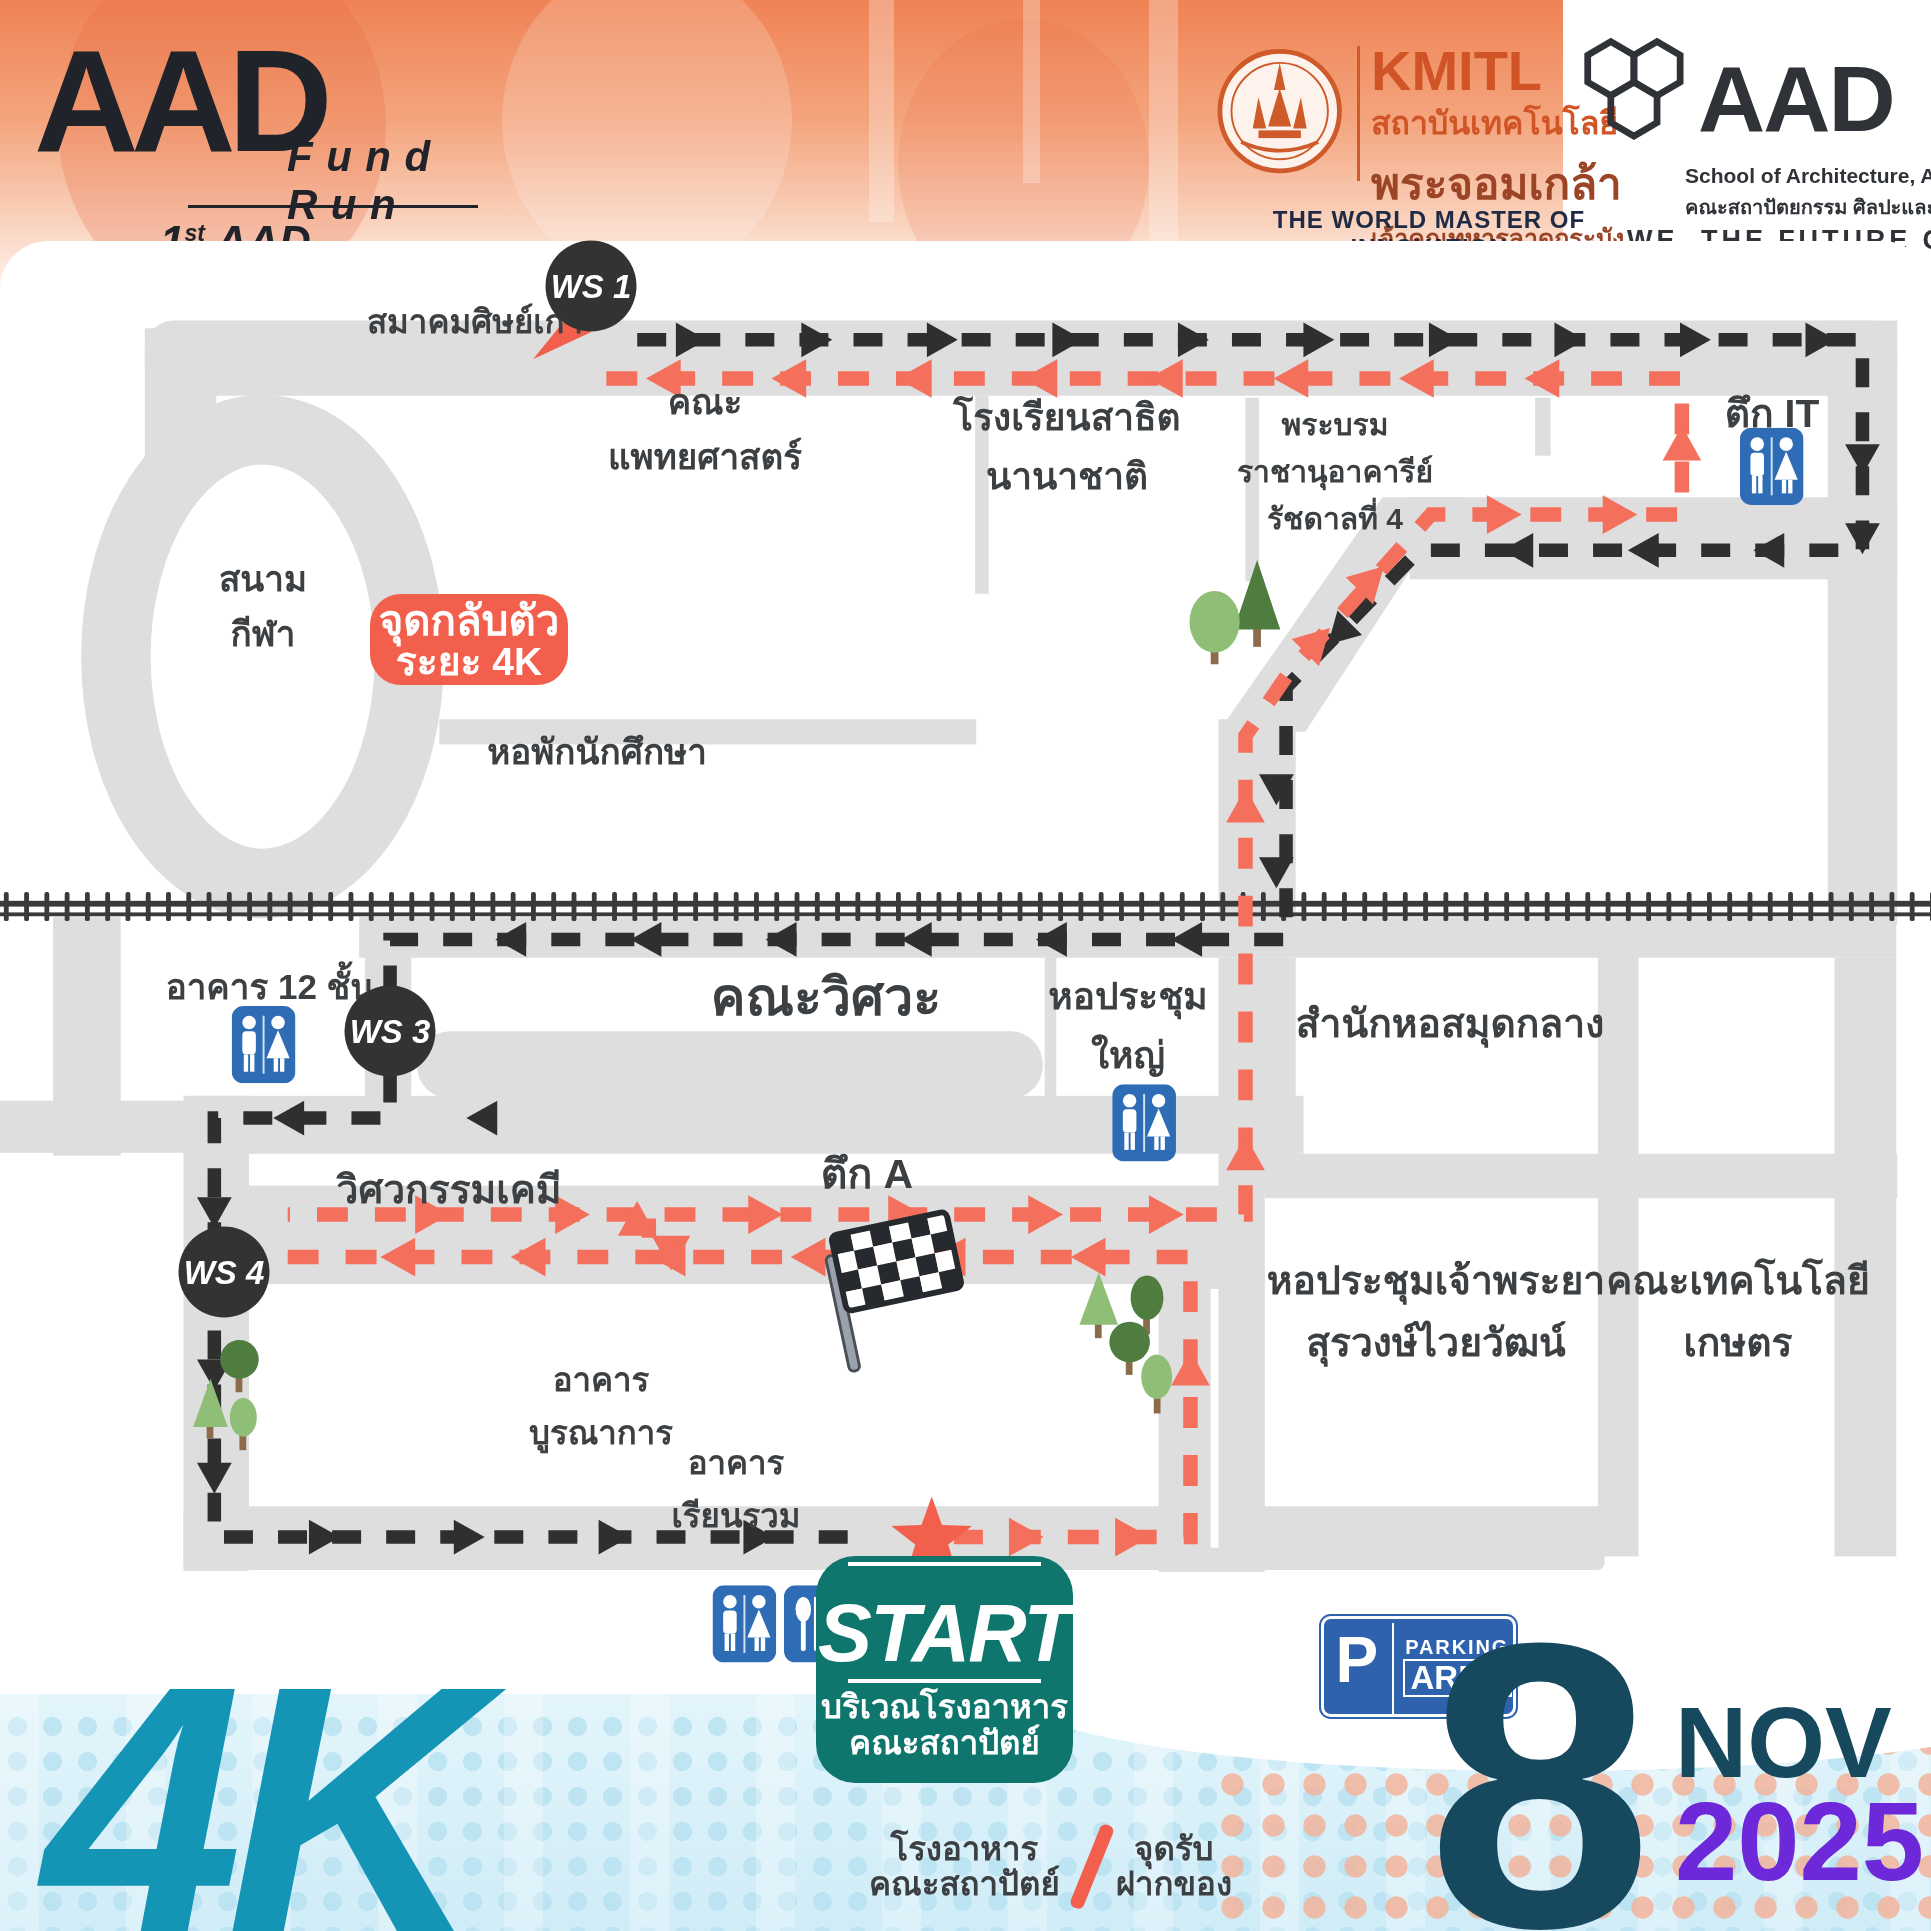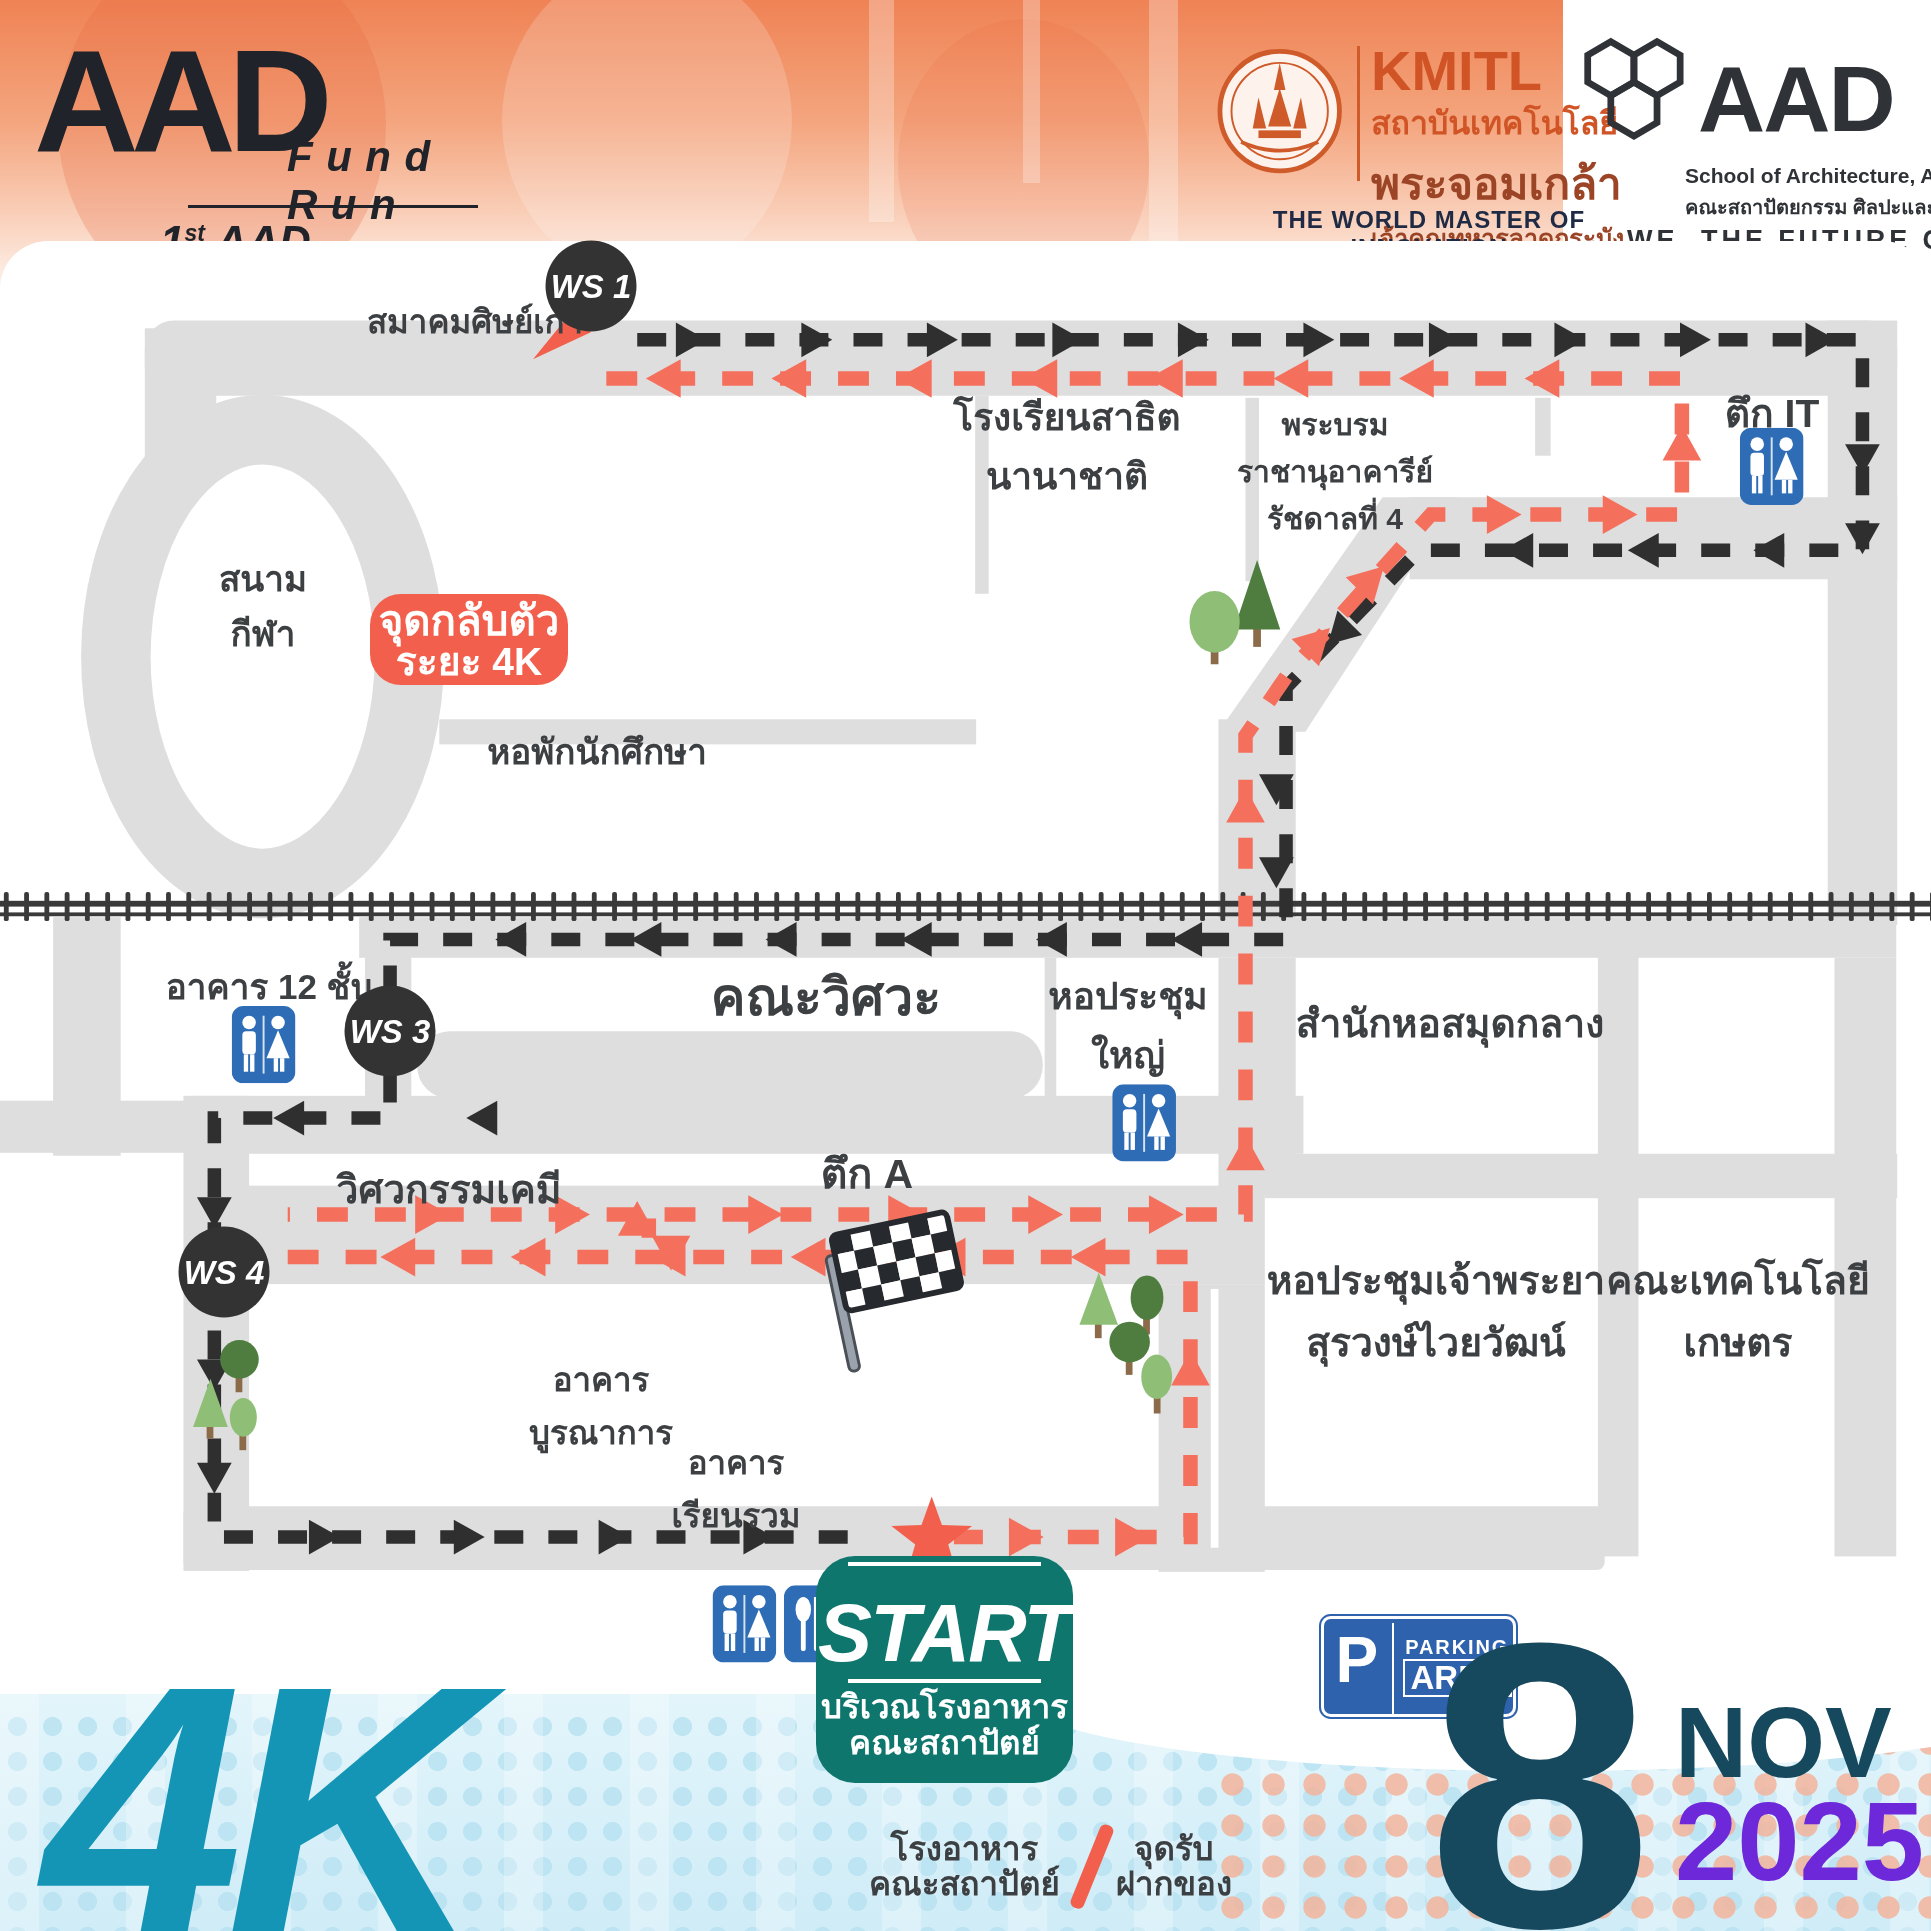--- a/index.html
+++ b/index.html
@@ -436,20 +436,24 @@
         </symbol>
       </defs>
       <use href="#wc-icon" x="240" y="1042" width="66" height="80"></use>
       <use href="#wc-icon" x="1802" y="443" width="66" height="80"></use>
       <use href="#wc-icon" x="1152" y="1123" width="66" height="80"></use>
       <use href="#wc-icon" x="738" y="1642" width="66" height="80"></use>
       <use href="#food-icon" x="812" y="1642" width="66" height="80"></use>
     </svg>
 
     <div class="lbl" style="left:475px;top:80px;font-size:33px;">สมาคมศิษย์เก่า</div>
+    <div class="lbl" style="left:705px;top:188px;font-size:35px;">
+      <div>คณะ</div>
+      <div>แพทยศาสตร์</div>
+    </div>
     <div class="lbl" style="left:1067px;top:205px;font-size:37px;">
       <div>โรงเรียนสาธิต</div>
       <div>นานาชาติ</div>
     </div>
     <div class="lbl" style="left:1335px;top:230px;font-size:30px;">
       <div>พระบรม</div>
       <div>ราชานุอาคารีย์</div>
       <div>รัชดาลที่ 4</div>
     </div>
     <div class="lbl" style="left:1772px;top:172px;font-size:39px;">ตึก IT</div>

